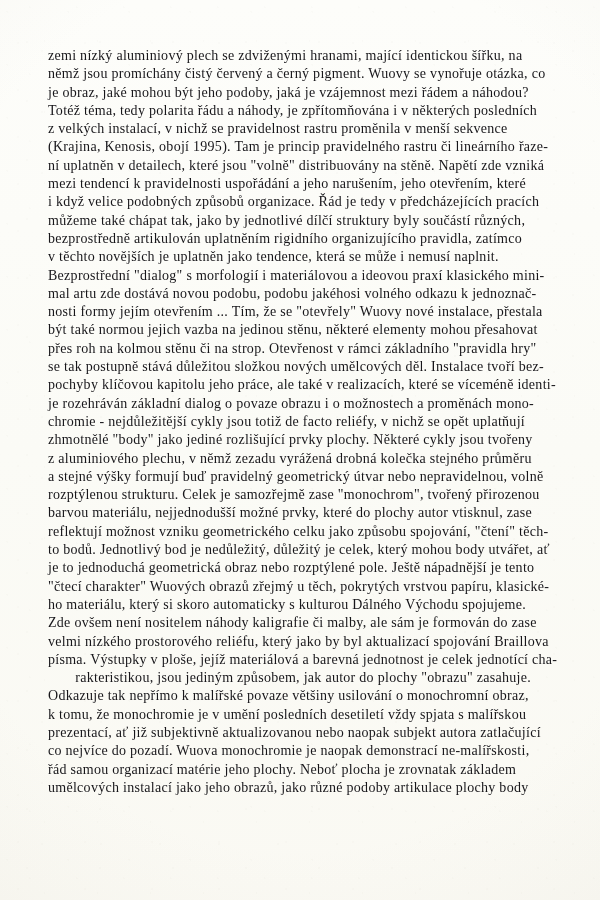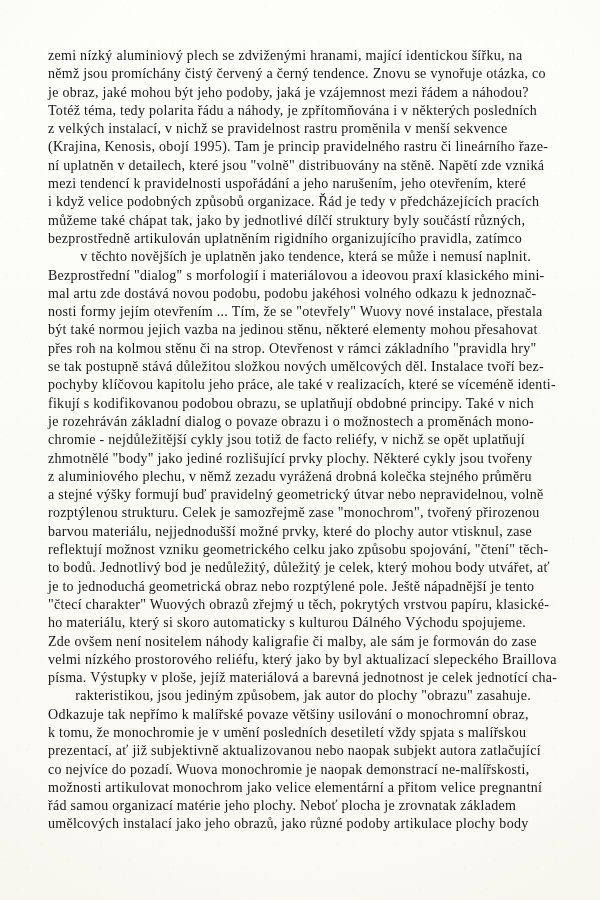--- a/index.html
+++ b/index.html
@@ -62,56 +62,54 @@
   }
 </style>
 </head>
 <body>
 
 <div id="page">
   <div id="paper-grain"></div>
 
   <div id="text-block">
       <div class="line" style="word-spacing: 0px;">zemi nízký aluminiový plech se zdviženými hranami, mající identickou šířku, na</div>
-      <div class="line" style="word-spacing: 0px;">němž jsou promíchány čistý červený a černý tendence. Znovu se vynořuje otázka, co</div>
+      <div class="line" style="word-spacing: 0px;">němž jsou promíchány čistý červený a černý pigment. Wuovy se vynořuje otázka, co</div>
       <div class="line" style="word-spacing: 0px;">je obraz, jaké mohou být jeho podoby, jaká je vzájemnost mezi řádem a náhodou?</div>
       <div class="line" style="word-spacing: 0px;">Totéž téma, tedy polarita řádu a náhody, je zpřítomňována i v některých posledních</div>
       <div class="line" style="word-spacing: 0px;">z velkých instalací, v nichž se pravidelnost rastru proměnila v menší sekvence</div>
       <div class="line" style="word-spacing: 0px;">(Krajina, Kenosis, obojí 1995). Tam je princip pravidelného rastru či lineárního řaze-</div>
       <div class="line" style="word-spacing: 0px;">ní uplatněn v detailech, které jsou "volně" distribuovány na stěně. Napětí zde vzniká</div>
       <div class="line" style="word-spacing: 0px;">mezi tendencí k pravidelnosti uspořádání a jeho narušením, jeho otevřením, které</div>
       <div class="line" style="word-spacing: 0px;">i když velice podobných způsobů organizace. Řád je tedy v předcházejících pracích</div>
       <div class="line" style="word-spacing: 0px;">můžeme také chápat tak, jako by jednotlivé dílčí struktury byly součástí různých,</div>
       <div class="line" style="word-spacing: 0px;">bezprostředně artikulován uplatněním rigidního organizujícího pravidla, zatímco</div>
-      <div class="line" style="word-spacing: 0px; text-align: right;">v těchto novějších je uplatněn jako tendence, která se může i nemusí naplnit.</div>
+      <div class="line" style="word-spacing: 0px;">v těchto novějších je uplatněn jako tendence, která se může i nemusí naplnit.</div>
       <div class="line" style="word-spacing: 0px;">Bezprostřední "dialog" s morfologií i materiálovou a ideovou praxí klasického mini-</div>
       <div class="line" style="word-spacing: 0px;">mal artu zde dostává novou podobu, podobu jakéhosi volného odkazu k jednoznač-</div>
       <div class="line" style="word-spacing: 0px;">nosti formy jejím otevřením ... Tím, že se "otevřely" Wuovy nové instalace, přestala</div>
       <div class="line" style="word-spacing: 0px;">být také normou jejich vazba na jedinou stěnu, některé elementy mohou přesahovat</div>
       <div class="line" style="word-spacing: 0px;">přes roh na kolmou stěnu či na strop. Otevřenost v rámci základního "pravidla hry"</div>
       <div class="line" style="word-spacing: 0px;">se tak postupně stává důležitou složkou nových umělcových děl. Instalace tvoří bez-</div>
       <div class="line" style="word-spacing: 0px;">pochyby klíčovou kapitolu jeho práce, ale také v realizacích, které se víceméně identi-</div>
-      <div class="line" style="word-spacing: 0px;">fikují s kodifikovanou podobou obrazu, se uplatňují obdobné principy. Také v nich</div>
       <div class="line" style="word-spacing: 0px;">je rozehráván základní dialog o povaze obrazu i o možnostech a proměnách mono-</div>
       <div class="line" style="word-spacing: 0px;">chromie - nejdůležitější cykly jsou totiž de facto reliéfy, v nichž se opět uplatňují</div>
       <div class="line" style="word-spacing: 0px;">zhmotnělé "body" jako jediné rozlišující prvky plochy. Některé cykly jsou tvořeny</div>
       <div class="line" style="word-spacing: 0px;">z aluminiového plechu, v němž zezadu vyrážená drobná kolečka stejného průměru</div>
       <div class="line" style="word-spacing: 0px;">a stejné výšky formují buď pravidelný geometrický útvar nebo nepravidelnou, volně</div>
       <div class="line" style="word-spacing: 0px;">rozptýlenou strukturu. Celek je samozřejmě zase "monochrom", tvořený přirozenou</div>
       <div class="line" style="word-spacing: 0px;">barvou materiálu, nejjednodušší možné prvky, které do plochy autor vtisknul, zase</div>
       <div class="line" style="word-spacing: 0px;">reflektují možnost vzniku geometrického celku jako způsobu spojování, "čtení" těch-</div>
       <div class="line" style="word-spacing: 0px;">to bodů. Jednotlivý bod je nedůležitý, důležitý je celek, který mohou body utvářet, ať</div>
       <div class="line" style="word-spacing: 0px;">je to jednoduchá geometrická obraz nebo rozptýlené pole. Ještě nápadnější je tento</div>
       <div class="line" style="word-spacing: 0px;">"čtecí charakter" Wuových obrazů zřejmý u těch, pokrytých vrstvou papíru, klasické-</div>
       <div class="line" style="word-spacing: 0px;">ho materiálu, který si skoro automaticky s kulturou Dálného Východu spojujeme.</div>
       <div class="line" style="word-spacing: 0px;">Zde ovšem není nositelem náhody kaligrafie či malby, ale sám je formován do zase</div>
-      <div class="line" style="word-spacing: 0px;">velmi nízkého prostorového reliéfu, který jako by byl aktualizací slepeckého Braillova</div>
+      <div class="line" style="word-spacing: 0px;">velmi nízkého prostorového reliéfu, který jako by byl aktualizací spojování Braillova</div>
       <div class="line" style="word-spacing: 0px;">písma. Výstupky v ploše, jejíž materiálová a barevná jednotnost je celek jednotící cha-</div>
       <div class="line" style="word-spacing: 0px; text-align: right;">rakteristikou, jsou jediným způsobem, jak autor do plochy "obrazu" zasahuje.</div>
       <div class="line" style="word-spacing: 0px;">Odkazuje tak nepřímo k malířské povaze většiny usilování o monochromní obraz,</div>
       <div class="line" style="word-spacing: 0px;">k tomu, že monochromie je v umění posledních desetiletí vždy spjata s malířskou</div>
       <div class="line" style="word-spacing: 0px;">prezentací, ať již subjektivně aktualizovanou nebo naopak subjekt autora zatlačující</div>
       <div class="line" style="word-spacing: 0px;">co nejvíce do pozadí. Wuova monochromie je naopak demonstrací ne-malířskosti,</div>
-      <div class="line" style="word-spacing: 0px;">možnosti artikulovat monochrom jako velice elementární a přitom velice pregnantní</div>
       <div class="line" style="word-spacing: 0px;">řád samou organizací matérie jeho plochy. Neboť plocha je zrovnatak základem</div>
       <div class="line">umělcových instalací jako jeho obrazů, jako různé podoby artikulace plochy body</div>
     </div>
 </div>
 
 </body></html>

